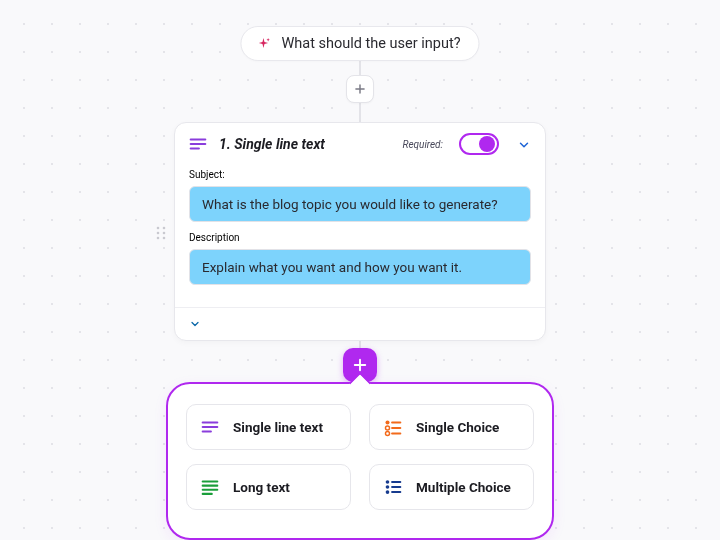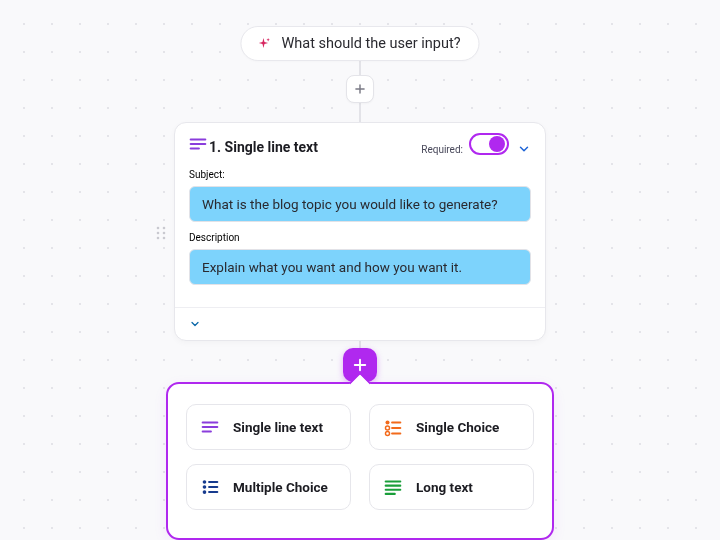--- a/index.html
+++ b/index.html
@@ -78,22 +78,24 @@
     left: 50%;
     transform: translateX(-50%);
     width: 372px;
     top: 122px;
     background: #fff;
     border: 1px solid #e7e7ec;
     border-radius: 12px;
     box-shadow: 0 2px 6px rgba(0,0,0,0.03);
   }
   .card-head {
-    display:flex; align-items:flex-end;
+    display:flex; align-items:center;
     padding: 10px 14px 10px 12px;
+    gap:10px;
+    font-style:italic;
   }
   .field-icon {
     width: 22px; height: 22px;
     border-radius: 4px;
     display:inline-flex; align-items:center; justify-content:center;
   }
   .field-icon svg { display:block; }
   .card-title { font-weight:700; font-size:14px; color:#1c1c22; }
   .spacer { flex:1; }
   .req-label { font-size:10px; color:#48485a; margin-right:6px; }
@@ -137,21 +139,21 @@
     width:14px; height:14px;
   }
   .choice-panel {
     position:absolute;
     left:50%;
     transform:translateX(-50%);
     top:382px;
     width:388px;
     background:#fff;
     border:2.5px solid #b028ef;
-    border-radius:13px;
+    border-radius:24px;
     padding:20px 18px 28px;
     box-shadow: 0 4px 14px rgba(176,40,239,0.08);
   }
   .choice-panel::before {
     content:'';
     position:absolute;
     top:-9px; left:50%; transform:translateX(-50%) rotate(45deg);
     width:14px; height:14px;
     background:#fff;
     border-left:2.5px solid #b028ef;
@@ -275,37 +277,37 @@
             <line x1="11" y1="13" x2="20" y2="13" stroke="#f26a1b" stroke-width="2.2" stroke-linecap="round"></line>
             <circle cx="6" cy="19" r="2.2" fill="none" stroke="#f26a1b" stroke-width="1.6"></circle>
             <line x1="11" y1="19" x2="20" y2="19" stroke="#f26a1b" stroke-width="2.2" stroke-linecap="round"></line>
           </svg>
         </span>
         <span>Single Choice</span>
       </div>
       <div class="choice">
         <span class="field-icon">
           <svg width="22" height="22" viewBox="0 0 24 24">
+            <line x1="4" y1="6" x2="20" y2="6" stroke="#1a9e3a" stroke-width="2.2" stroke-linecap="round"></line>
+            <line x1="4" y1="10.5" x2="20" y2="10.5" stroke="#1a9e3a" stroke-width="2.2" stroke-linecap="round"></line>
+            <line x1="4" y1="15" x2="20" y2="15" stroke="#1a9e3a" stroke-width="2.2" stroke-linecap="round"></line>
+            <line x1="4" y1="19.5" x2="14" y2="19.5" stroke="#1a9e3a" stroke-width="2.2" stroke-linecap="round"></line>
+          </svg>
+        </span>
+        <span>Long text</span>
+      </div>
+      <div class="choice">
+        <span class="field-icon">
+          <svg width="22" height="22" viewBox="0 0 24 24">
             <circle cx="6" cy="6.5" r="2" fill="#173b8e"></circle>
             <line x1="11" y1="6.5" x2="20" y2="6.5" stroke="#173b8e" stroke-width="2.2" stroke-linecap="round"></line>
             <circle cx="6" cy="12" r="2" fill="#173b8e"></circle>
             <line x1="11" y1="12" x2="20" y2="12" stroke="#173b8e" stroke-width="2.2" stroke-linecap="round"></line>
             <circle cx="6" cy="17.5" r="2" fill="#173b8e"></circle>
             <line x1="11" y1="17.5" x2="20" y2="17.5" stroke="#173b8e" stroke-width="2.2" stroke-linecap="round"></line>
           </svg>
         </span>
         <span>Multiple Choice</span>
       </div>
-      <div class="choice">
-        <span class="field-icon">
-          <svg width="22" height="22" viewBox="0 0 24 24">
-            <line x1="4" y1="6" x2="20" y2="6" stroke="#1a9e3a" stroke-width="2.2" stroke-linecap="round"></line>
-            <line x1="4" y1="10.5" x2="20" y2="10.5" stroke="#1a9e3a" stroke-width="2.2" stroke-linecap="round"></line>
-            <line x1="4" y1="15" x2="20" y2="15" stroke="#1a9e3a" stroke-width="2.2" stroke-linecap="round"></line>
-            <line x1="4" y1="19.5" x2="14" y2="19.5" stroke="#1a9e3a" stroke-width="2.2" stroke-linecap="round"></line>
-          </svg>
-        </span>
-        <span>Long text</span>
-      </div>
     </div>
   </div>
 
 </div>
 
 </body></html>

